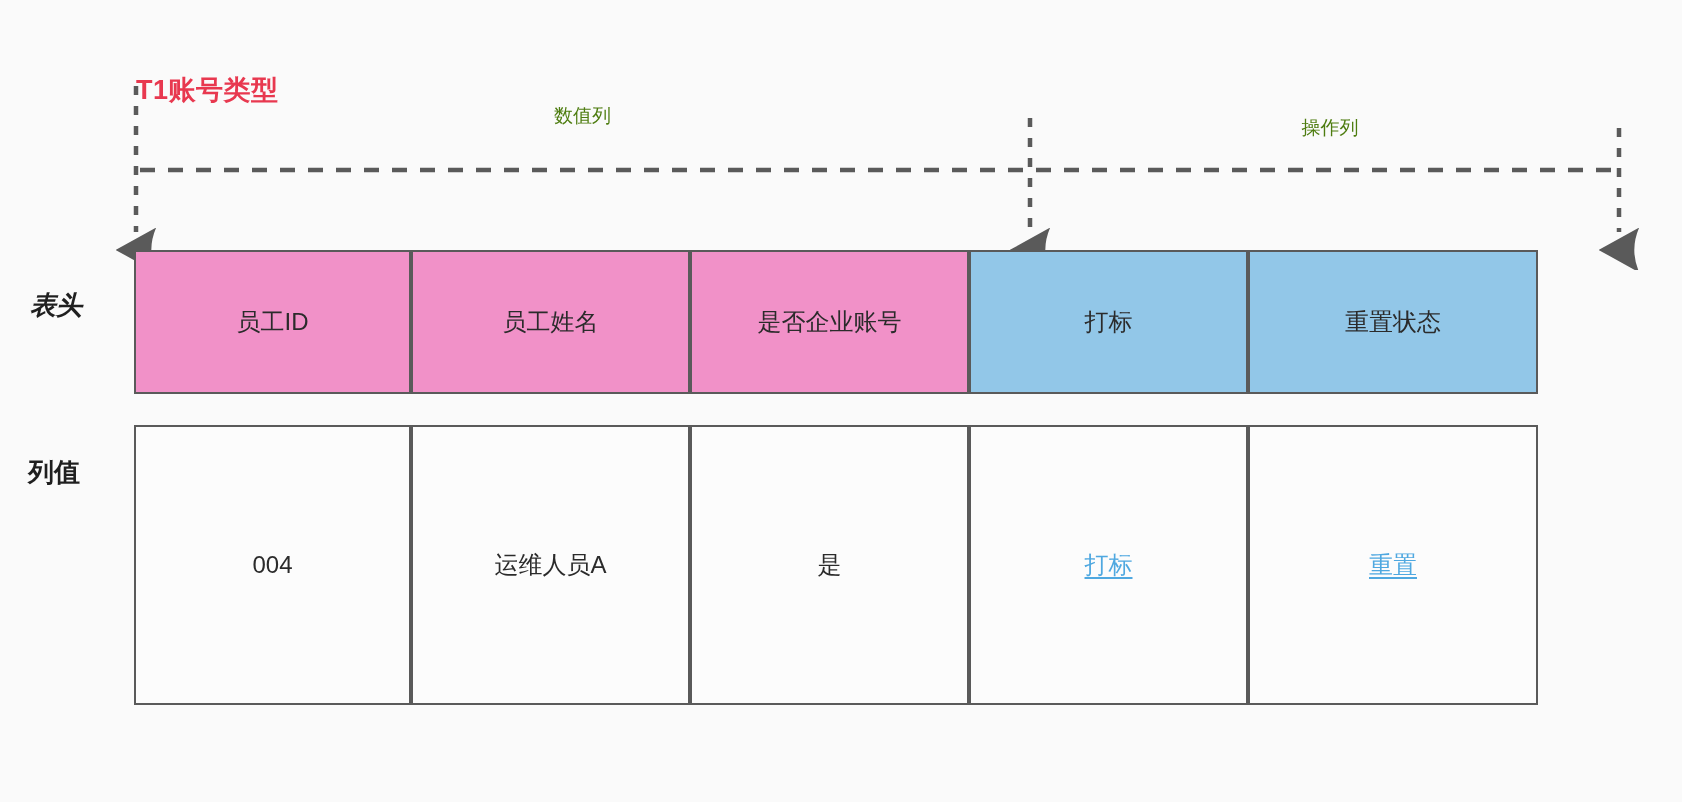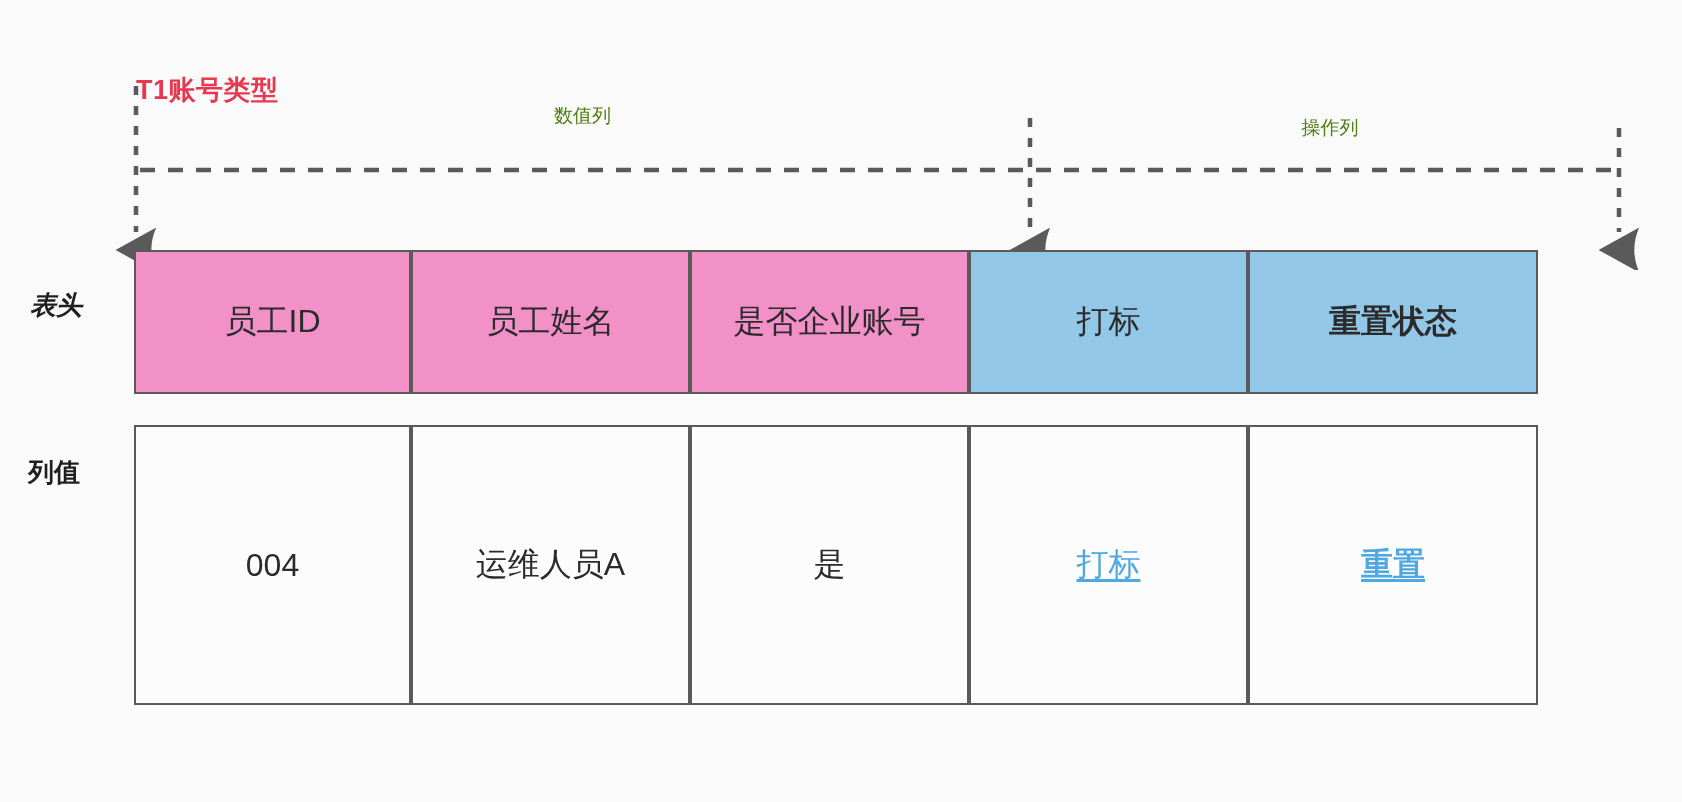--- a/index.html
+++ b/index.html
@@ -58,21 +58,21 @@
 
   
   .tbl {
     position: absolute;
     border-collapse: separate;
     border-spacing: 0;
     table-layout: fixed;
   }
   .tbl td {
     border: 2.5px solid #5a5a5a;
-    font-size: 32px;
+    font-size: 24px;
     text-align: center;
     vertical-align: middle;
     color: #2b2b2b;
     background: #fcfcfc;
     padding: 0;
   }
 
   #header-table {
     left: 134px;
     top: 250px;
@@ -88,21 +88,21 @@
     top: 425px;
     width: 1384px;
     height: 280px;
   }
   #value-table td { height: 140px; }
 
   .col-a { width: 273px; }
   .col-b { width: 275px; }
   .col-c { width: 275px; }
   .col-d { width: 275px; }
-  .col-e { width: 286px; font-weight: bold; }
+  .col-e { width: 286px; }
 
   .link-cell {
     color: #4FA8E0;
     text-decoration: underline;
     text-underline-offset: 4px;
     cursor: pointer;
   }
   .dash-cell { color: #3a3a3a; }
 
   

